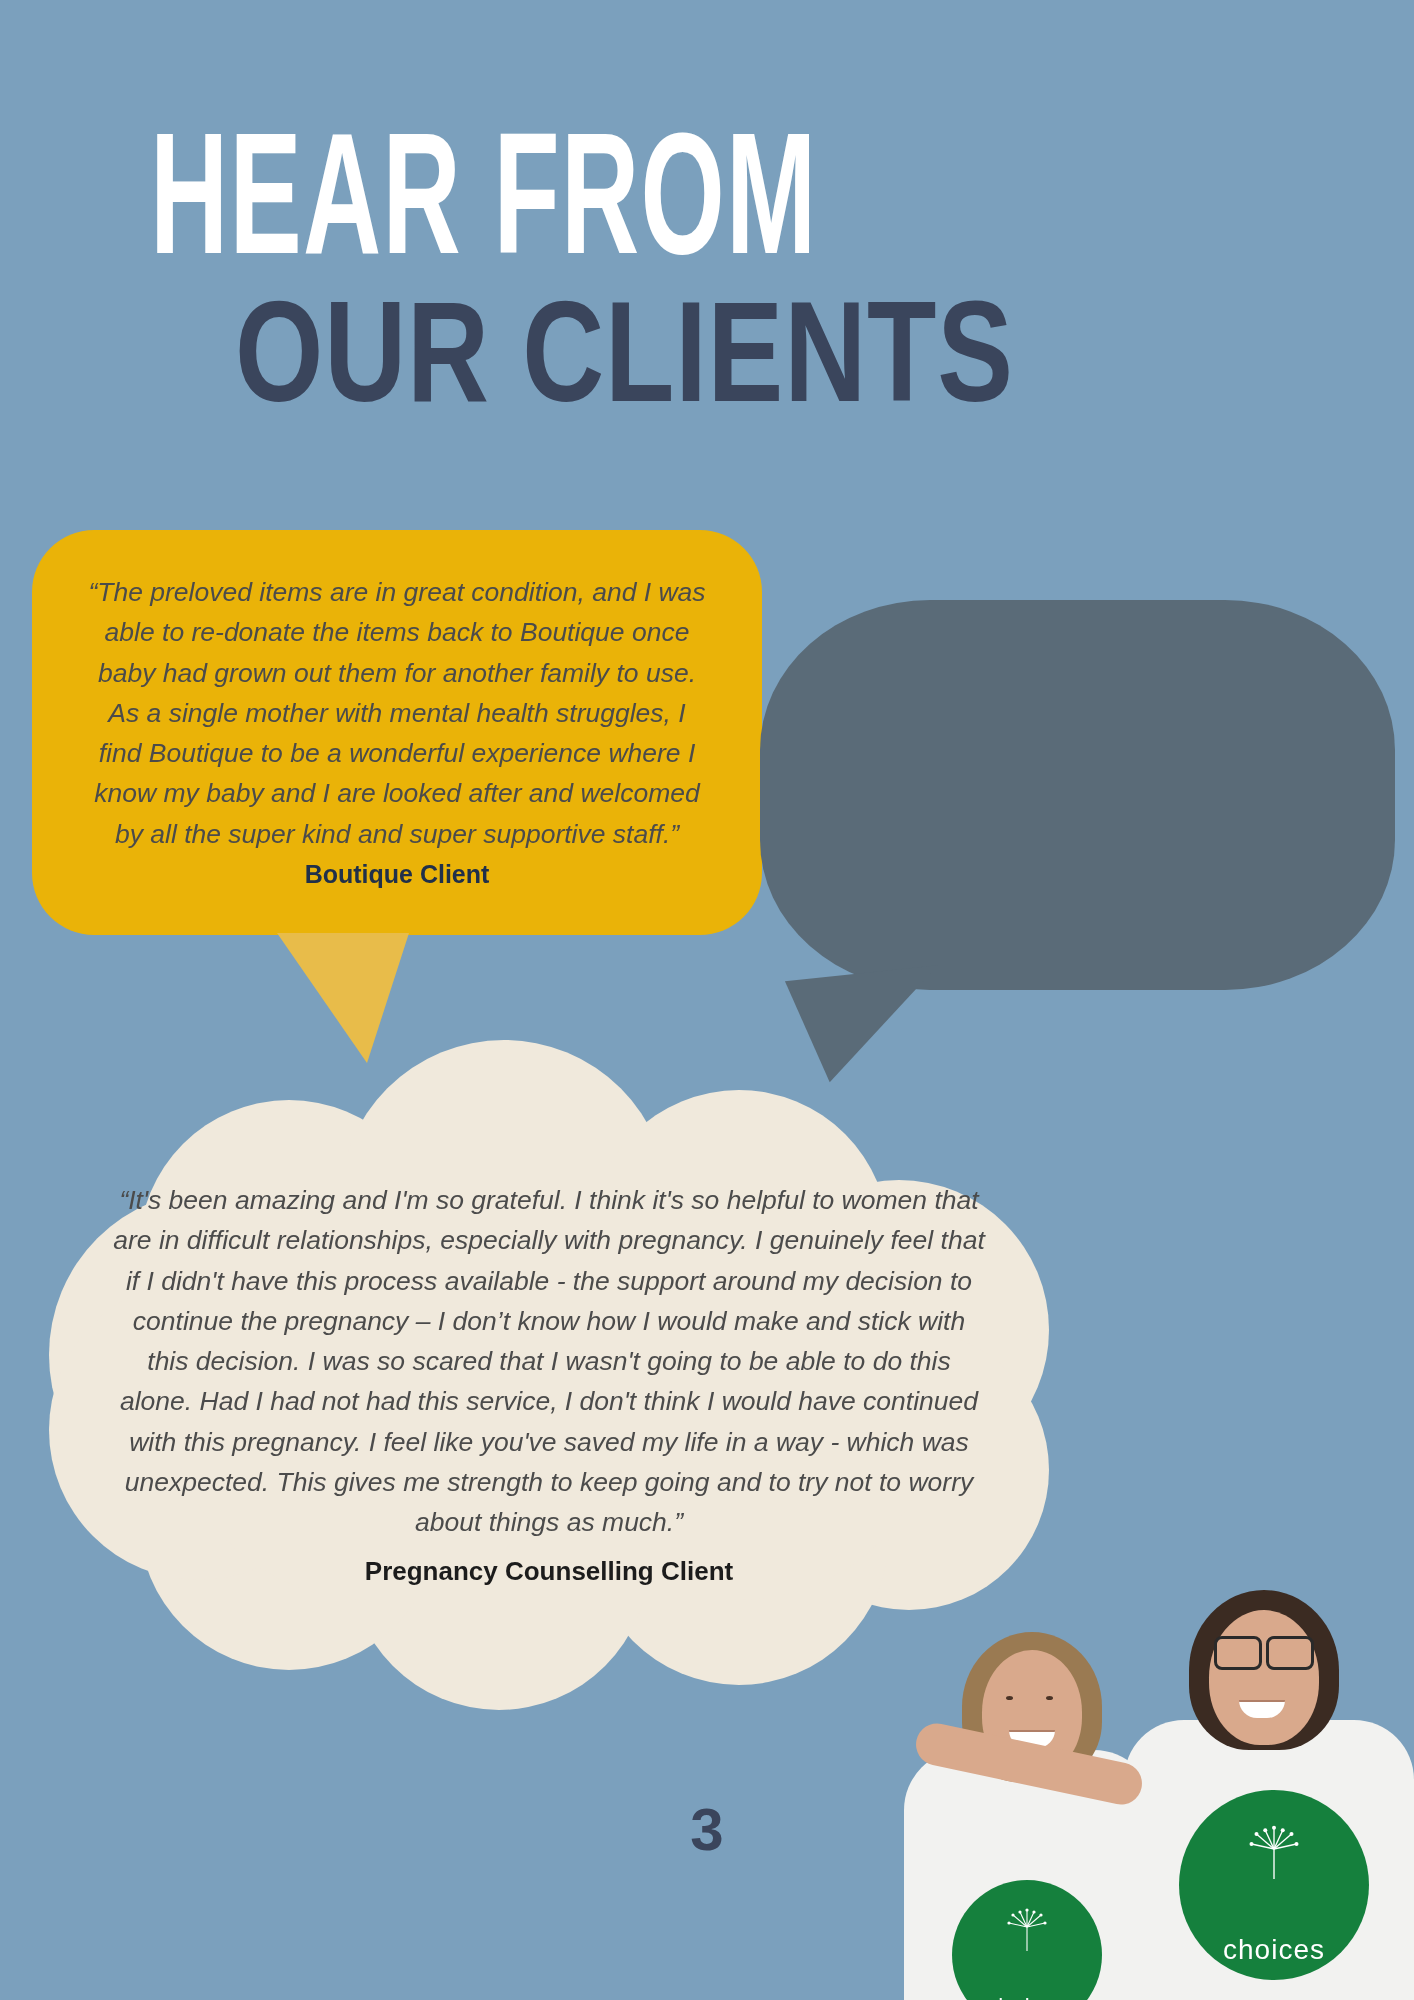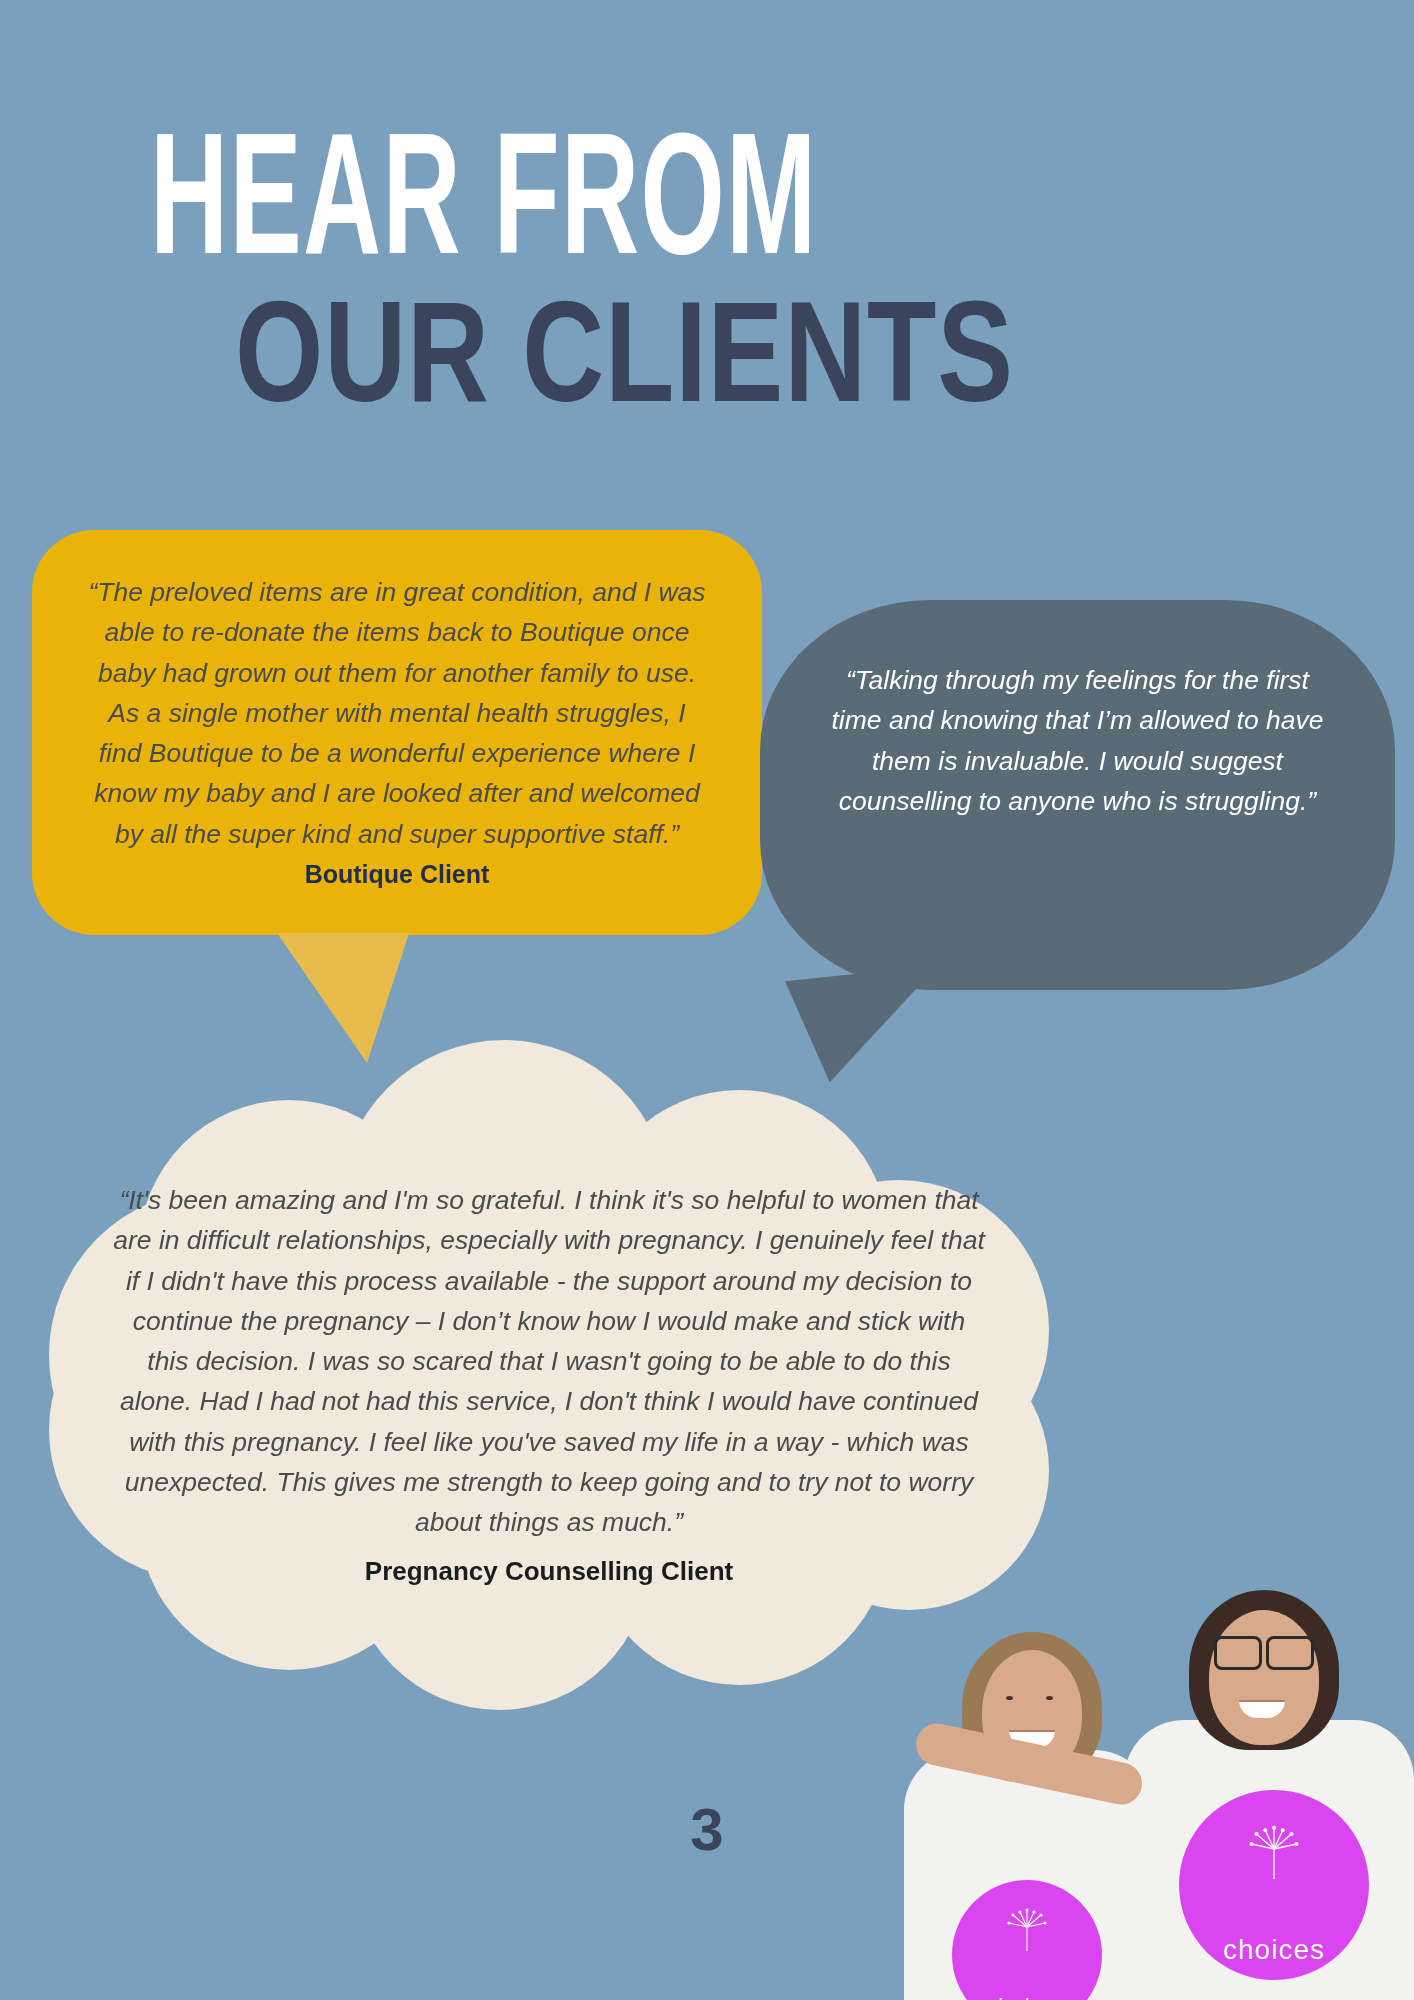--- a/index.html
+++ b/index.html
@@ -206,21 +206,21 @@
     background: #f2f2f0;
     border-radius: 60px 60px 0 0;
   }
   .arm {
     position: absolute;
     background: #d9a98c;
     border-radius: 40px;
   }
   .logo-circle {
     position: absolute;
-    background: #d946ef;
+    background: #15803d;
     border-radius: 50%;
     display: flex;
     align-items: flex-end;
     justify-content: center;
     color: #ffffff;
   }
   .logo-text {
     font-size: 28px;
     letter-spacing: 1px;
     padding-bottom: 14px;
@@ -262,21 +262,20 @@
     <div class="heading-line2">OUR CLIENTS</div>
   </div>
 
   <div class="bubble" id="bubble-boutique">
     <div class="bubble-text">“The preloved items are in great condition, and I was able to re-donate the items back to Boutique once baby had grown out them for another family to use. As a single mother with mental health struggles, I find Boutique to be a wonderful experience where I know my baby and I are looked after and welcomed by all the super kind and super supportive staff.”</div>
     <div class="bubble-attr">Boutique Client</div>
     <div class="tail"></div>
   </div>
 
   <div class="bubble" id="bubble-prison">
-    <div class="bubble-text">“Talking through my feelings for the first time and knowing that I’m allowed to have them is invaluable. I would suggest counselling to anyone who is struggling.”</div>
     <div class="tail"></div>
   </div>
 
   <div class="bubble" id="bubble-pregnancy">
     <div class="cloud-body">
       <div class="lobe" style="left:0px;  top:160px; width:330px; height:330px;"></div>
       <div class="lobe" style="left:90px; top:70px;  width:300px; height:300px;"></div>
       <div class="lobe" style="left:290px;top:10px;  width:330px; height:330px;"></div>
       <div class="lobe" style="left:540px;top:60px;  width:300px; height:300px;"></div>
       <div class="lobe" style="left:700px;top:150px; width:300px; height:300px;"></div>

